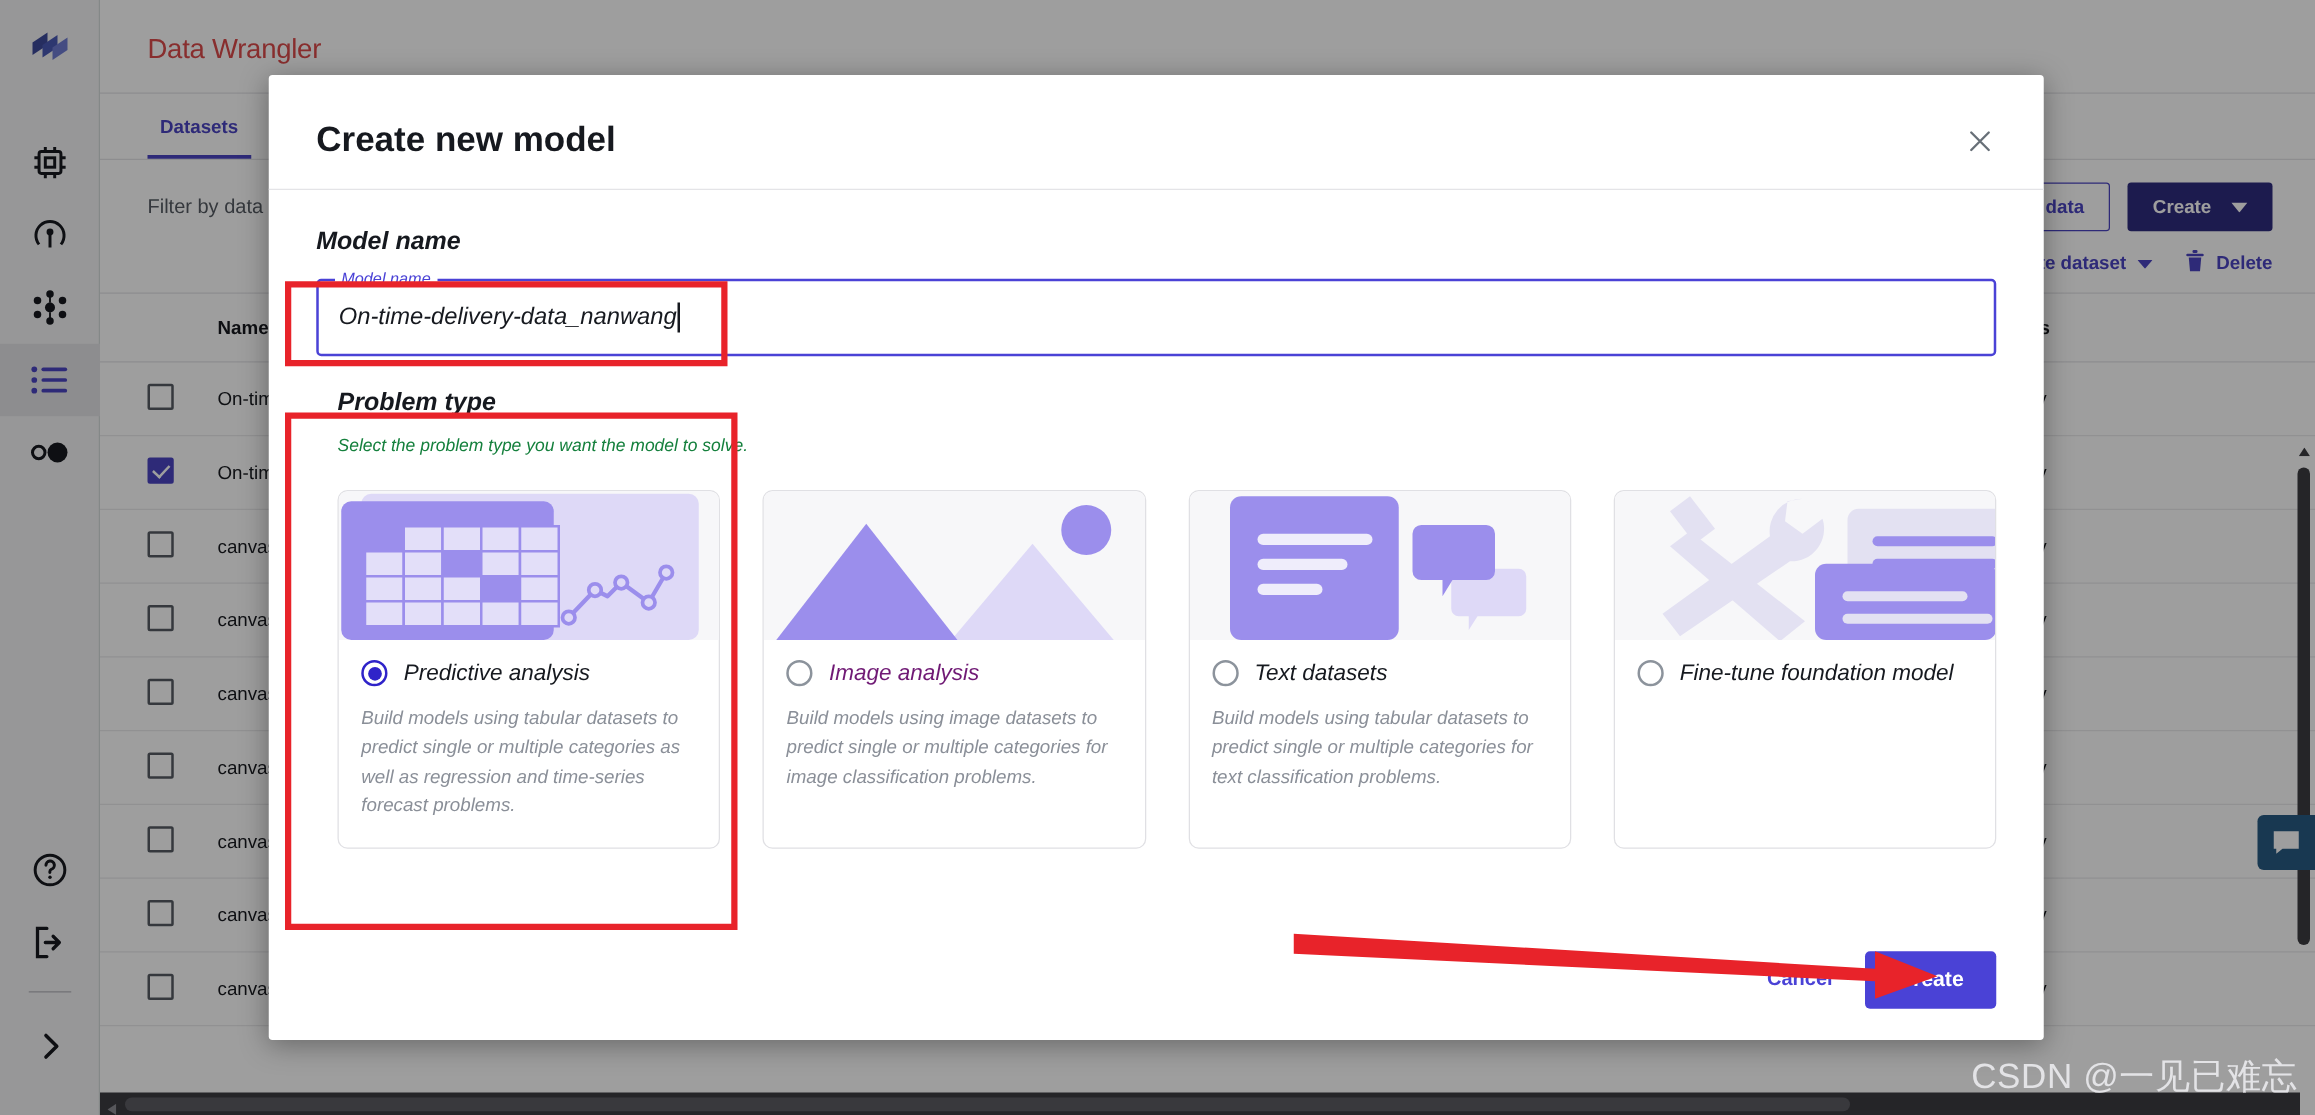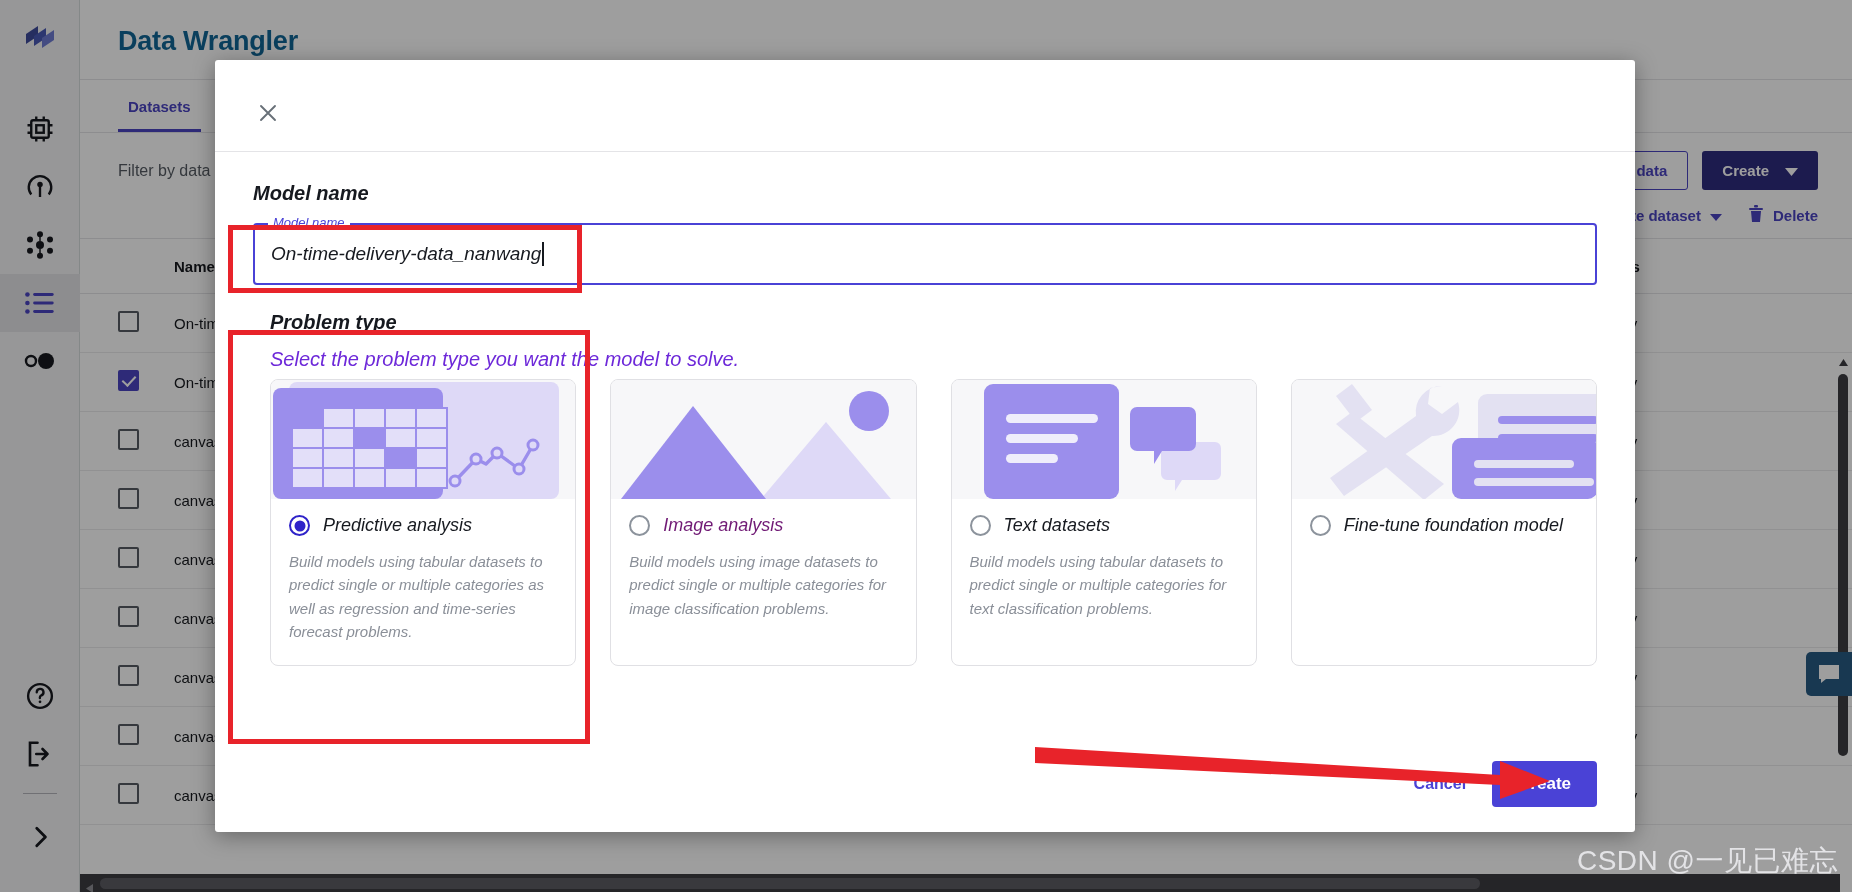--- a/index.html
+++ b/index.html
@@ -33,21 +33,21 @@
   .rail-spacer { flex: 1 1 auto; }
   .rail-div { width: 34px; height: 1px; background: #b5b5bd; margin: 10px 0 14px; }
   .rail-bottom { margin-bottom: 26px; }
 
   .content {
     position: absolute; left: 80px; top: 0; right: 0; bottom: 0;
     background: #ffffff;
     display: flex; flex-direction: column;
   }
   .app-title {
-    font-size: 27px; font-weight: bold; color: #0369a1;
+    font-size: 22px; font-weight: normal; color: #ef4444;
     padding: 26px 0 22px 38px; letter-spacing: -0.2px;
   }
   .tabbar {
     border-top: 1px solid #e4e4e7; border-bottom: 1px solid #e4e4e7;
     padding: 0 38px; display: flex; align-items: flex-end; height: 54px;
   }
   .tab {
     font-size: 15px; font-weight: bold; color: #4a42d6;
     padding: 0 10px 14px; border-bottom: 3px solid #4a42d6;
   }
@@ -160,23 +160,23 @@
     padding: 0 5px; font-size: 13px; color: #4a42d6;
   }
   .field-value { font-size: 19px; color: #16191f; white-space: nowrap; }
   .caret {
     display: inline-block; width: 1.5px; height: 24px; background: #16191f;
     margin-left: 1px; vertical-align: -5px;
   }
   .hint { font-size: 14px; color: #8a8f98; margin-top: 10px; }
 
   .problem-block { margin-top: 26px; padding-left: 17px; }
-  .sect-sub { font-size: 20px; color: #6d28d9; margin-top: 14px; }
-
-  .cards { display: flex; gap: 34px; margin-top: 8px; }
+  .sect-sub { font-size: 14px; color: #15803d; margin-top: 14px; }
+
+  .cards { display: flex; gap: 34px; margin-top: 28px; }
   .card {
     width: 331px; border: 1px solid #e0e0e4; border-radius: 8px;
     background: #fff; overflow: hidden;
     display: flex; flex-direction: column;
   }
   .card-art {
     height: 119px; background: #f7f7f9;
     position: relative; overflow: hidden;
   }
   .card-foot { padding: 16px 18px 22px; }
@@ -492,20 +492,21 @@
             <path d="M0 4.5L7 0v9z" fill="#8c8c94"></path>
           </svg>
       </div>
       <div class="hscroll-thumb"></div>
     </div>
   </div>
 
   <div class="modal">
 
     <div class="modal-head">
+      <div class="modal-title">Create new model</div>
       <div class="close-x">
         <svg width="20" height="20" viewBox="0 0 20 20" fill="none" stroke="#687078" stroke-width="1.9">
           <path d="M3 3l14 14M17 3L3 17" stroke-linecap="round"></path>
         </svg>
       </div>
     </div>
 
     <div class="modal-body">
 
       <div class="sect-title">Model name</div>

